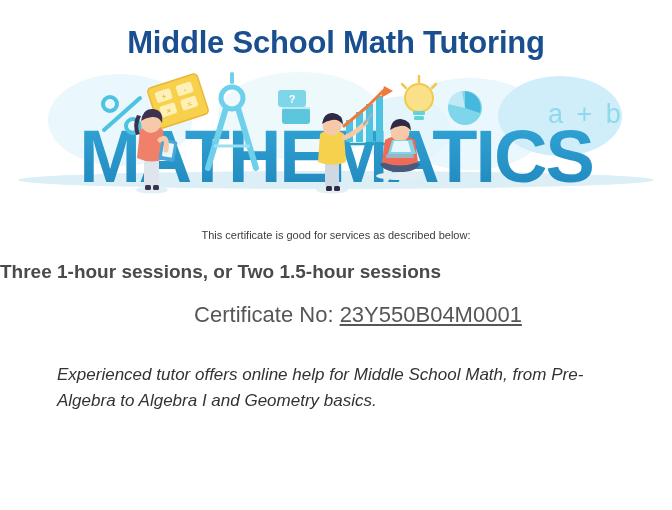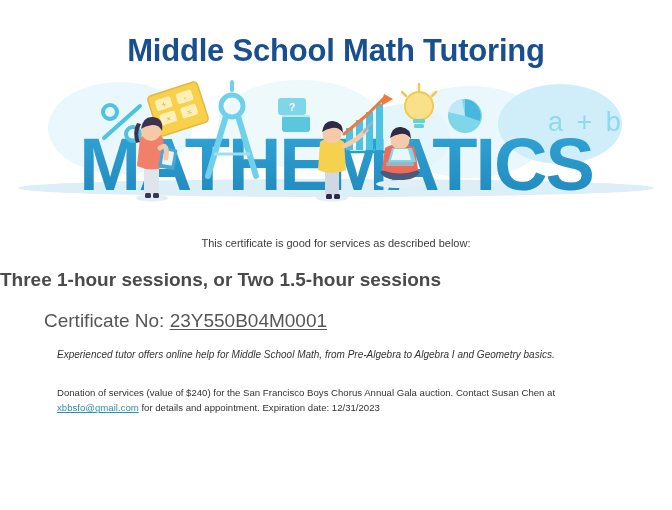--- a/index.html
+++ b/index.html
@@ -24,21 +24,21 @@
     box-sizing: border-box;
   }
 
   
   .title {
     text-align: center;
     font-size: 31px;
     font-weight: bold;
     color: #1a4f8f;
     letter-spacing: -0.2px;
-    padding-top: 34px;
+    padding-top: 26px;
     line-height: 1.1;
   }
 
   
   .banner {
     position: relative;
     width: 672px;
     height: 135px;
     margin-top: 8px;
     overflow: hidden;
@@ -55,39 +55,40 @@
     margin-top: 26px;
   }
   .offer {
     text-align: left;
     font-size: 19px;
     font-weight: bold;
     color: #4a4a4a;
     margin-top: 20px;
   }
   .certno {
-    font-size: 19px;
+    text-align: center;
+    font-size: 22px;
     color: #565656;
     margin-top: 19px;
     margin-left: 44px;
   }
   .certno-label {
     color: #565656;
   }
   .certno-value {
     text-decoration: underline;
     text-underline-offset: 2px;
     color: #565656;
   }
 
   .desc {
-    font-size: 10px;
+    font-size: 17px;
     font-style: italic;
     color: #333333;
-    margin: 15px 52px 0 57px;
+    margin: 34px 52px 0 57px;
     line-height: 1.55;
   }
 
   .fineprint {
     font-size: 9.6px;
     color: #333333;
     margin: 22px 52px 0 57px;
     line-height: 1.65;
   }
   .email-link {
@@ -231,17 +232,14 @@
 
   <div class="offer">Three 1-hour sessions, or Two 1.5-hour sessions</div>
 
   <div class="certno">
     <span class="certno-label">Certificate No:</span>
     <span class="certno-value">23Y550B04M0001</span>
   </div>
 
   <div class="desc">Experienced tutor offers online help for Middle School Math, from Pre-Algebra to Algebra I and Geometry basics.</div>
 
-  <div class="fineprint">
-    <span>Donation of services (value of $240) for the San Francisco Boys Chorus Annual Gala auction. Contact Susan Chen at </span><a class="email-link" href="#">xbbsfo@gmail.com</a><span> for details and appointment. Expiration date: 12/31/2023</span>
-  </div>
 
 </div>
 
 </body></html>

